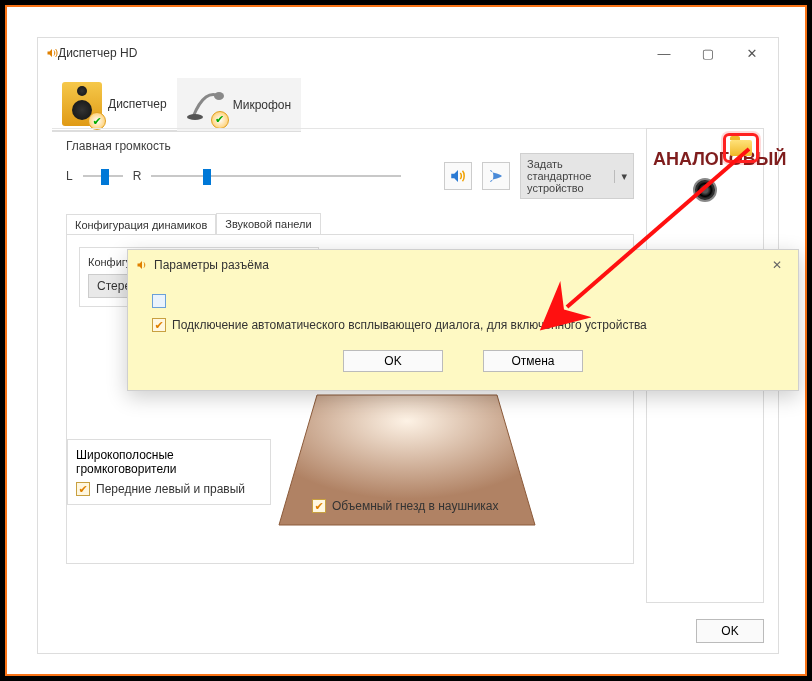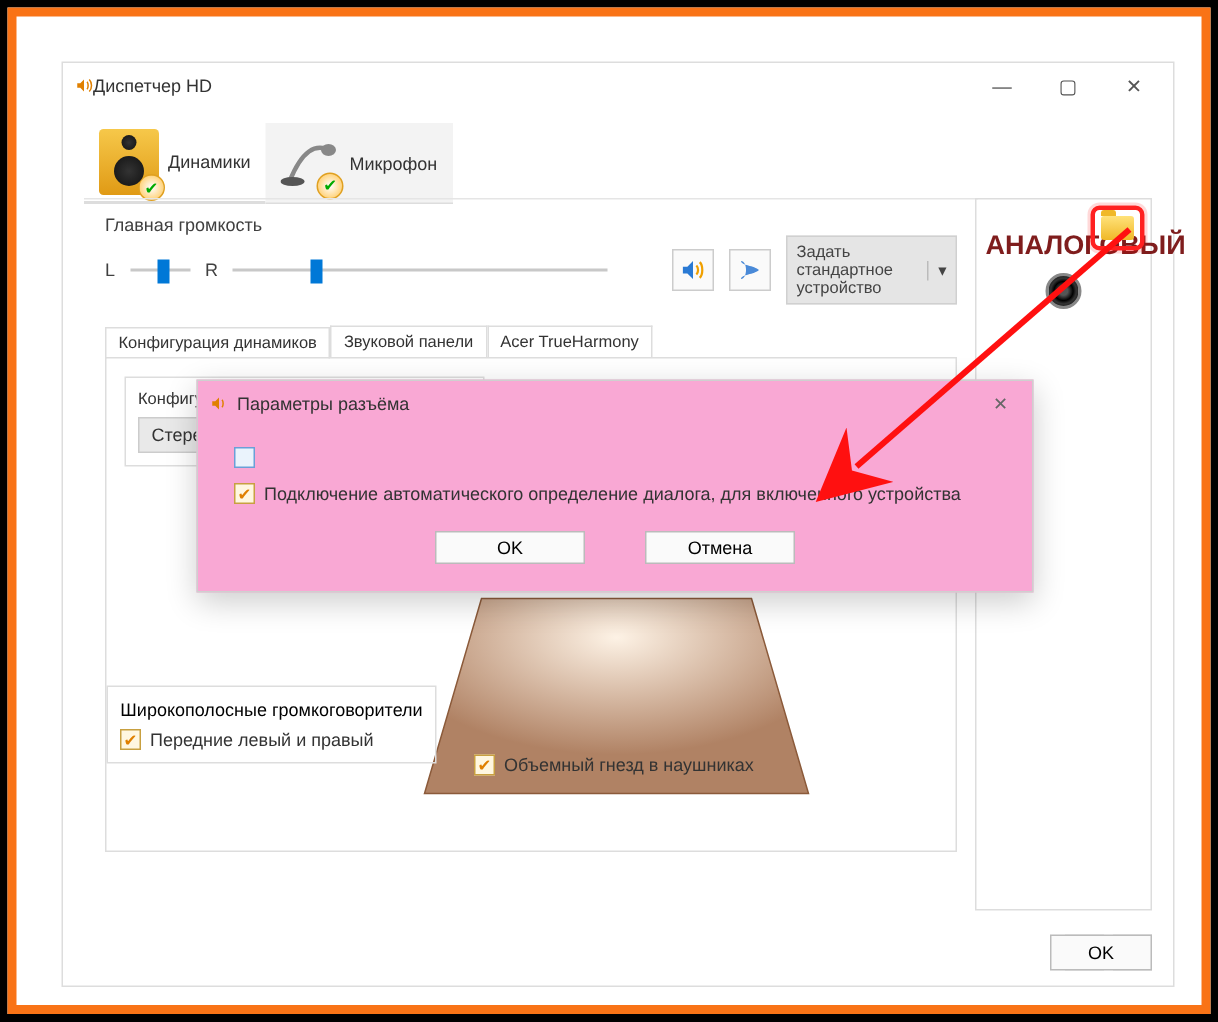--- a/index.html
+++ b/index.html
@@ -1,17 +1,17 @@
 <!DOCTYPE html>
 <html><head>
 <meta charset="utf-8">
 <style>
 * { box-sizing: border-box; font-family: "Segoe UI", Tahoma, sans-serif; }
 body { margin: 0; background: #000; width: 812px; height: 681px; position: relative; }
-.outer { position: absolute; left: 5px; top: 5px; width: 802px; height: 671px; background: #fff; border: 6px solid #f97316; }
+.outer { position: absolute; left: 5px; top: 5px; width: 802px; height: 671px; background: #fff; border: 2px solid #f97316; }
 .win { position: absolute; left: 30px; top: 30px; width: 742px; height: 617px; background: #fff; border: 1px solid #ddd; }
 .titlebar { height: 30px; display: flex; align-items: center; padding: 0 4px 0 8px; font-size: 12px; color: #333; }
 .titlebar .title { flex: 1; }
 .winbtn { width: 44px; height: 28px; display: flex; align-items: center; justify-content: center; color: #555; font-size: 13px; }
 .content { position: relative; padding: 10px 14px; height: calc(100% - 30px); }
 
 .tabrow { display: flex; gap: 0; }
 .tabbtn { display: flex; align-items: center; gap: 6px; padding: 4px 10px; font-size: 12px; color: #333; border-bottom: 1px solid #ddd; background: #f3f3f3; }
 .tabbtn.active { background: #fff; border-bottom: 2px solid #ddd; }
 .spkicon { width: 40px; height: 44px; background: linear-gradient(#f6c84a,#e09a15); border-radius: 3px; position: relative; }
@@ -58,28 +58,28 @@
 .spkpair .bar { position: absolute; left: 16px; top: 12px; width: 48px; height: 2px; background: #a8a8a8; }
 
 .roomfloor { position: absolute; left: 210px; top: 150px; width: 260px; height: 150px; }
 .roomfloor svg { width: 100%; height: 100%; }
 
 .chk { display: flex; align-items: center; gap: 6px; font-size: 12px; color: #333; }
 .chkbox { width: 14px; height: 14px; border: 1px solid #c8a040; background: #fff7e0; display: flex; align-items: center; justify-content: center; color: #e08000; font-size: 11px; }
 .chkbox.blue { border-color: #6aa0d8; background: #eaf3fc; color: #2a6fb5; }
 .chkbox.unchecked { color: transparent; }
 
-.wb { position: absolute; left: 0; bottom: 58px; width: 220px; border: 1px solid #ddd; padding: 8px; font-size: 12px; text-align: center; }
+.wb { position: absolute; left: 0; bottom: 58px; width: 204px; border: 1px solid #ddd; padding: 8px; font-size: 12px; }
 .surround { position: absolute; left: 245px; bottom: 50px; font-size: 12px; }
 
 .bottombar { position: absolute; right: 14px; bottom: 10px; display: flex; align-items: center; gap: 6px; }
 .okbtn { width: 68px; height: 24px; border: 1px solid #bbb; background: #fafafa; font-size: 12px; }
 .smallbtn { width: 26px; height: 24px; border: 1px solid #bbb; background: #fafafa; display: flex; align-items: center; justify-content: center; }
 
-.dialog { position: absolute; left: 120px; top: 242px; width: 558px; background: #f9a8d4; border: 1px solid #cfcfcf; box-shadow: 0 6px 20px rgba(0,0,0,0.2); z-index: 100; }
+.dialog { position: absolute; left: 120px; top: 242px; width: 672px; background: #fef9c3; border: 1px solid #cfcfcf; box-shadow: 0 6px 20px rgba(0,0,0,0.2); z-index: 100; }
 .dialog .dtitle { height: 30px; display: flex; align-items: center; padding: 0 8px; font-size: 12px; color: #333; }
 .dialog .dtitle .flex { flex: 1; }
 .dialog .dbody { padding: 14px 24px 18px; }
 .dialog .checks { display: flex; flex-direction: column; gap: 10px; font-size: 12px; margin-bottom: 18px; }
 .dialog .btns { display: flex; justify-content: center; gap: 40px; }
 .dlgbtn { width: 100px; height: 22px; border: 1px solid #bbb; background: #fafafa; font-size: 12px; }
 
 .arrow { position: absolute; z-index: 200; pointer-events: none; }
 
 .spk-svg { width: 12px; height: 12px; }
@@ -99,21 +99,21 @@
     <div class="winbtn">▢</div>
     <div class="winbtn">✕</div>
   </div>
 
   <div class="content">
     <div class="tabrow">
       <div class="tabbtn active">
         <div class="spkicon">
               <div class="badge">✔</div>
             </div>
-        <span>Динамики</span>
+        <span>Диспетчер</span>
       </div>
       <div class="tabbtn">
         <div class="micicon">
           <svg viewBox="0 0 40 40">
                 <path d="M6 34 Q 18 4 34 14" fill="none" stroke="#888" stroke-width="3" stroke-linecap="round"></path>
                 <ellipse cx="32" cy="13" rx="5" ry="4" fill="#888"></ellipse>
                 <ellipse cx="8" cy="34" rx="8" ry="3" fill="#555"></ellipse>
               </svg>
           <div class="badge">✔</div>
         </div>
@@ -148,21 +148,20 @@
         </div>
         <div class="defbtn">
           <span>Задать стандартное устройство</span>
           <span class="chev">▾</span>
         </div>
       </div>
 
       <div class="subtabs">
         <div class="subtab active">Конфигурация динамиков</div>
         <div class="subtab">Звуковой панели</div>
-        <div class="subtab">Acer TrueHarmony</div>
       </div>
       <div class="subpanel">
         <div class="grp">
           <div class="grptitle">Конфигурация динамиков</div>
           <div class="ddlbtn">
             <span>Стереофонич</span>
           </div>
         </div>
 
         <div class="spkpair">
@@ -227,21 +226,21 @@
     <span class="flex"></span>
     <span style="padding:0 8px;color:#666">✕</span>
   </div>
   <div class="dbody">
     <div class="checks">
       <label class="chk">
         <span class="chkbox blue unchecked">✔</span>
       </label>
       <label class="chk">
         <span class="chkbox">✔</span>
-        <span>Подключение автоматического определение диалога, для включенного устройства</span>
+        <span>Подключение автоматического всплывающего диалога, для включенного устройства</span>
       </label>
     </div>
     <div class="btns">
       <button class="dlgbtn">OK</button>
       <button class="dlgbtn">Отмена</button>
     </div>
   </div>
 </div>
 
 <svg class="arrow" style="left:0;top:0;width:812px;height:681px">

